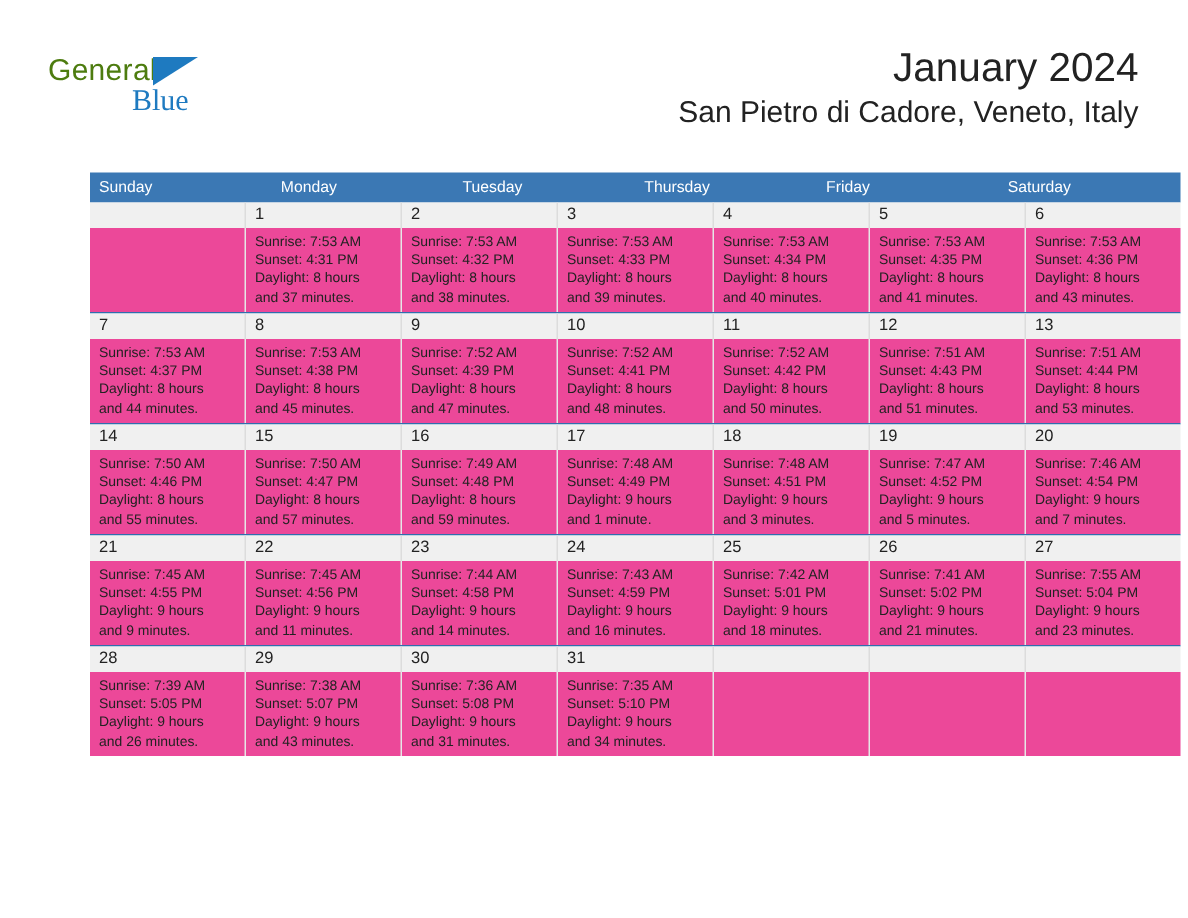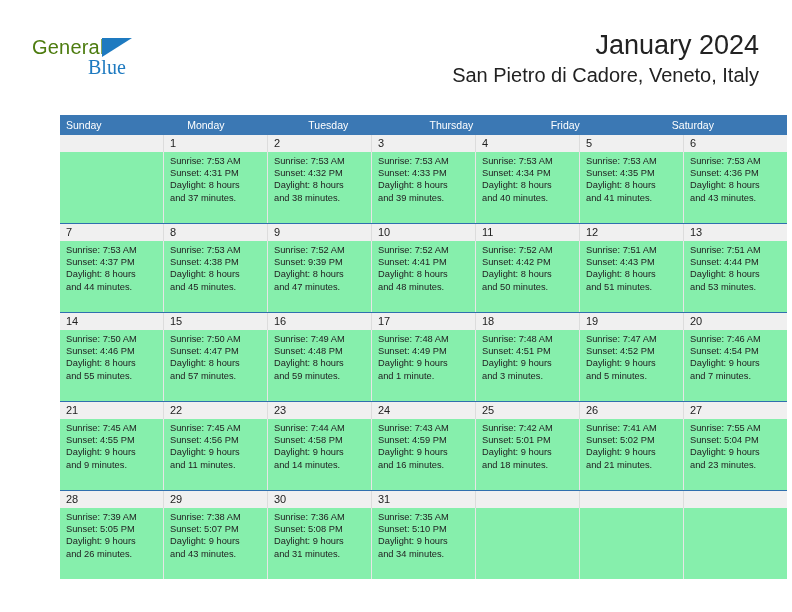--- a/index.html
+++ b/index.html
@@ -122,22 +122,22 @@
     font-size: 11px;
     line-height: 17px;
     padding-left: 6px;
     color: #222222;
   }
   .num-cell:first-child {
     border-left: none;
   }
   .info-row {
     display: flex;
-    height: 71px;
-    background: #86efac;
+    height: 56px;
+    background: #ec4899;
   }
   .info-cell {
     flex: 1 1 0;
     box-sizing: border-box;
     border-left: 1px solid #e6e6e6;
     padding: 3px 6px 0 6px;
     font-size: 9.3px;
     line-height: 12.2px;
     color: #222222;
   }
@@ -245,21 +245,21 @@
               <div class="info-line">and 44 minutes.</div>
             </div>
             <div class="info-cell">
               <div class="info-line">Sunrise: 7:53 AM</div>
               <div class="info-line">Sunset: 4:38 PM</div>
               <div class="info-line">Daylight: 8 hours</div>
               <div class="info-line">and 45 minutes.</div>
             </div>
             <div class="info-cell">
               <div class="info-line">Sunrise: 7:52 AM</div>
-              <div class="info-line">Sunset: 9:39 PM</div>
+              <div class="info-line">Sunset: 4:39 PM</div>
               <div class="info-line">Daylight: 8 hours</div>
               <div class="info-line">and 47 minutes.</div>
             </div>
             <div class="info-cell">
               <div class="info-line">Sunrise: 7:52 AM</div>
               <div class="info-line">Sunset: 4:41 PM</div>
               <div class="info-line">Daylight: 8 hours</div>
               <div class="info-line">and 48 minutes.</div>
             </div>
             <div class="info-cell">

